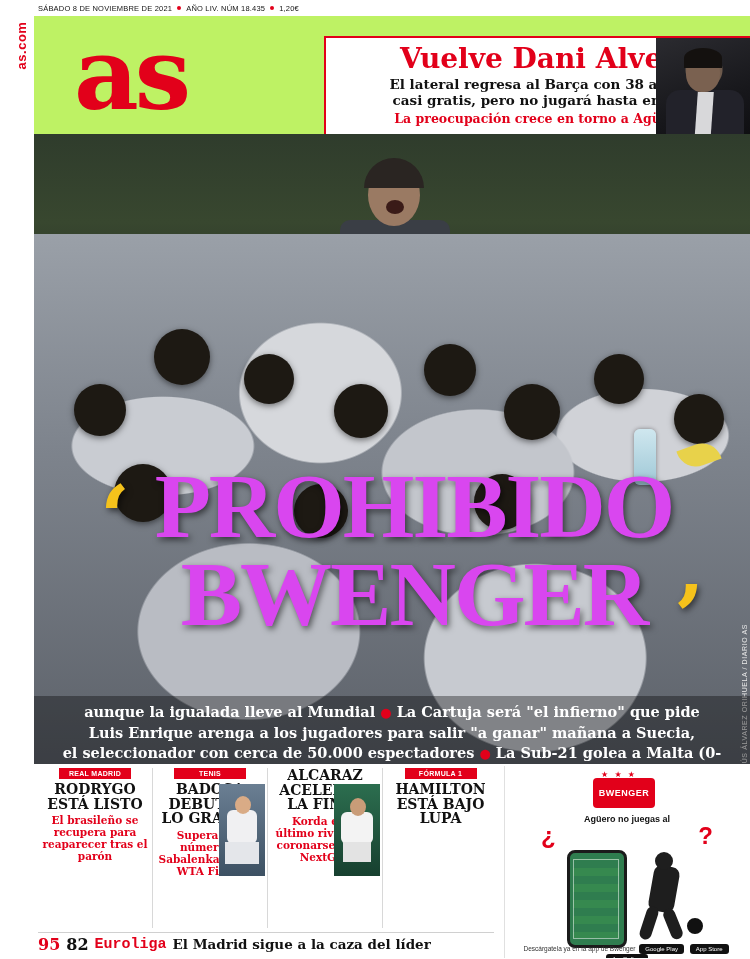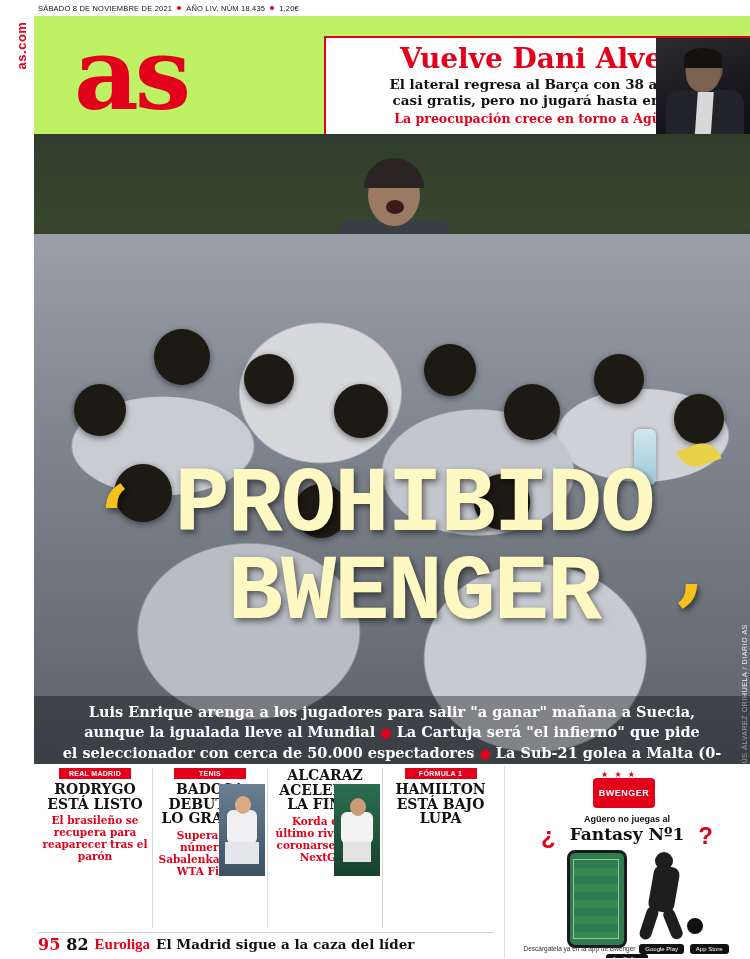--- a/index.html
+++ b/index.html
@@ -127,22 +127,22 @@
     box-shadow:0 0 4px rgba(0,0,0,.4);
   }
   .banana{
     position:absolute;left:645px;top:310px;width:40px;height:22px;border-radius:0 20px 0 20px;
     background:#e8d24a;transform:rotate(-20deg);
   }
 
   
   .big-head{
     position:absolute;left:60px;top:328px;width:640px;
-    text-align:center;color:#fef9c3;
-    font-family:Liberation Mono, monospace;font-weight:bold;
+    text-align:center;color:#d946ef;
+    font-family:Liberation Serif, serif;font-weight:bold;
     text-shadow:2px 3px 6px rgba(0,0,0,.55);
     letter-spacing:-2px;
     line-height:88px;
   }
   .big-head .l1{font-size:92px;display:block;}
   .big-head .l2{font-size:92px;display:block;}
   .quote-open{
     position:absolute;left:66px;top:332px;color:#f5c21b;
     font-family:"DejaVu Serif", serif;font-size:86px;font-weight:bold;
     text-shadow:2px 3px 6px rgba(0,0,0,.55);
@@ -208,21 +208,21 @@
   .thumb.alcaraz .thead{position:absolute;left:16px;top:14px;width:16px;height:18px;border-radius:50%;background:#c99c78;}
 
   
   .euroliga{
     position:absolute;left:4px;top:168px;width:456px;height:22px;
     display:flex;align-items:center;gap:6px;
     border-top:1px solid #d0d0d0;
   }
   .score{font-family:"DejaVu Serif", serif;font-weight:bold;font-size:16px;color:#e2001a;}
   .score.two{color:#111;}
-  .euroliga .name{font-family:Liberation Serif, serif;font-weight:bold;font-size:15px;color:#e2001a;}
+  .euroliga .name{font-family:Liberation Mono, monospace;font-weight:bold;font-size:15px;color:#e2001a;}
   .euroliga .txt{font-family:"DejaVu Serif", serif;font-weight:bold;font-size:13.5px;color:#111;}
 
   
   .advert{
     position:absolute;left:470px;top:2px;width:244px;height:192px;
     background:#fff;border-left:1px solid #e0e0e0;
     overflow:hidden;
   }
   .ad-logo{
     position:absolute;left:88px;top:12px;width:62px;height:30px;
@@ -331,26 +331,26 @@
     <div class="big-head">
       <span class="l1">PROHIBIDO</span>
       <span class="l2">BWENGER</span>
     </div>
     <div class="quote-close">’</div>
 
     <div class="credit">JESÚS ÁLVAREZ ORIHUELA / DIARIO AS</div>
   </div>
 
   <div class="sumario">
-    <div>Luis Enrique arenga a los jugadores para salir "a ganar" mañana a Suecia,</div>
     <div>
       <span>aunque la igualada lleve al Mundial</span>
       <span class="rd">●</span>
       <span>La Cartuja será "el infierno" que pide</span>
     </div>
+    <div>Luis Enrique arenga a los jugadores para salir "a ganar" mañana a Suecia,</div>
     <div>
       <span>el seleccionador con cerca de 50.000 espectadores</span>
       <span class="rd">●</span>
       <span>La Sub-21 golea a Malta (0-5)</span>
     </div>
   </div>
 
   <div class="bottom">
 
     <div class="cols">
@@ -394,21 +394,20 @@
       <span class="score two">82</span>
       <span class="name">Euroliga</span>
       <span class="txt">El Madrid sigue a la caza del líder</span>
     </div>
 
     <div class="advert">
       <div class="ad-stars">★ ★ ★</div>
       <div class="ad-logo">BWENGER</div>
       <div class="ad-line1">Agüero no juegas al</div>
       <div class="ad-q l">¿</div>
-      <div class="ad-line2">Fantasy Nº1</div>
       <div class="ad-q r">?</div>
       <div class="phone">
         <div class="field"></div>
       </div>
       <div class="player-silh">
         <div class="pb"></div>
           <div class="ph"></div>
           <div class="pl1"></div>
           <div class="pl2"></div>
       </div>

